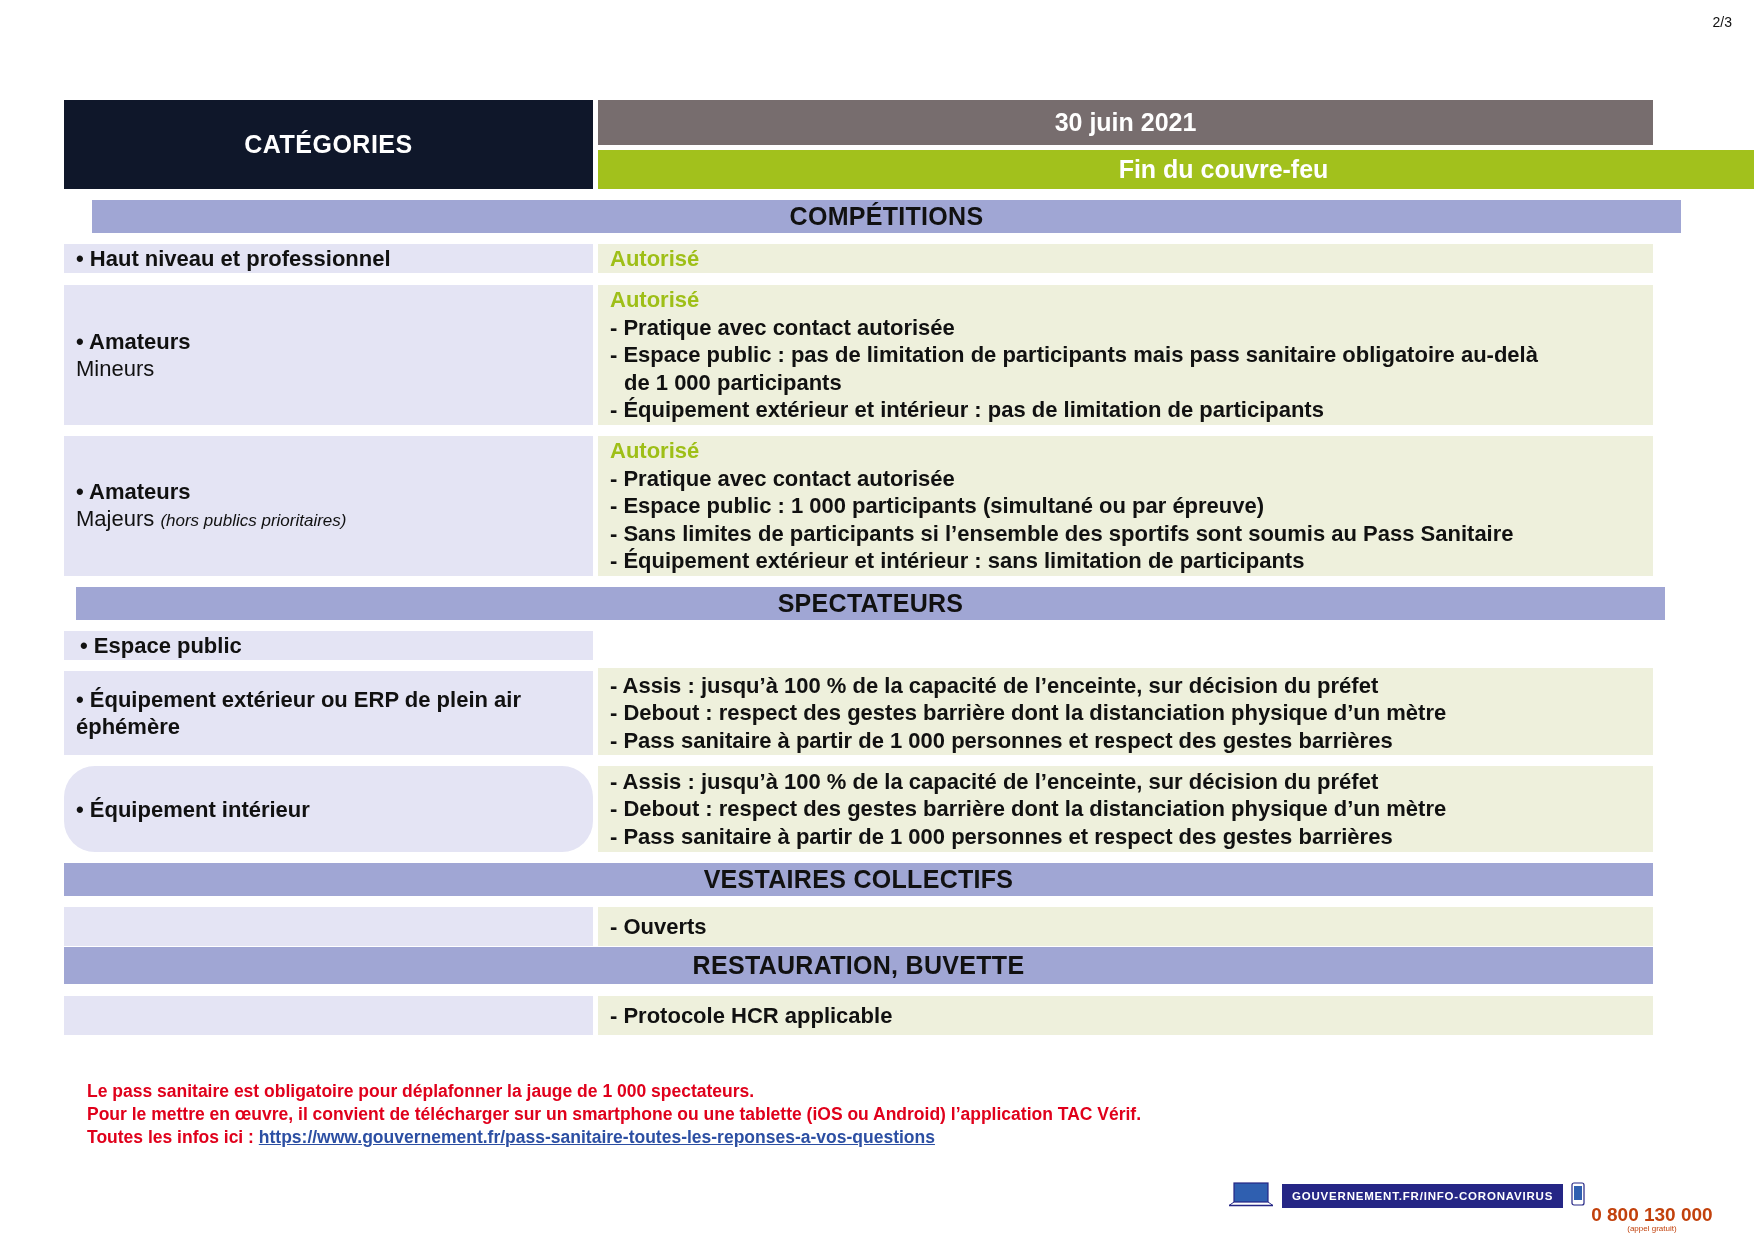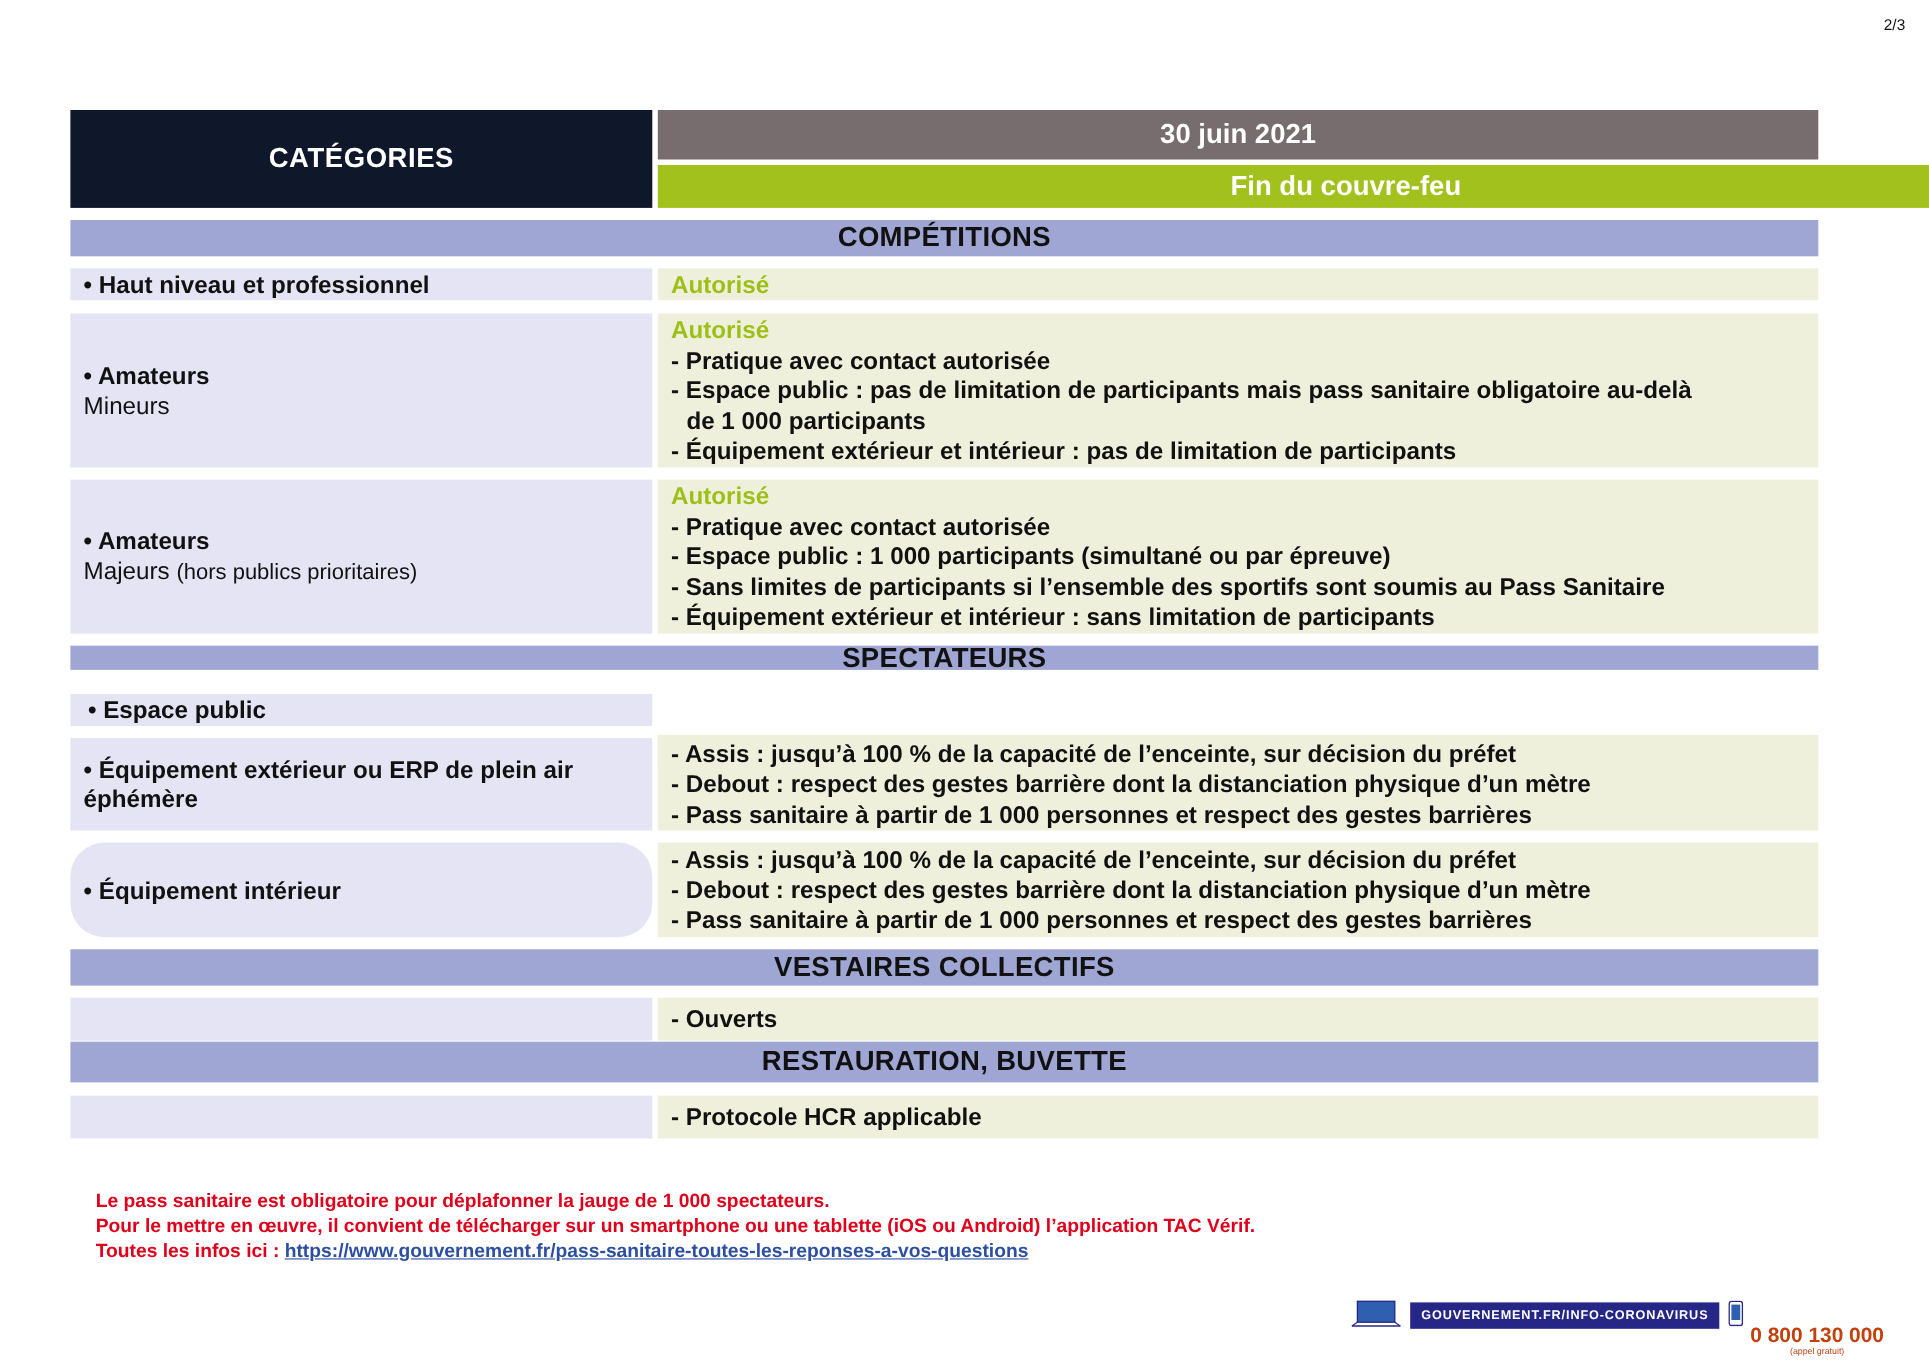--- a/index.html
+++ b/index.html
@@ -13,42 +13,42 @@
           font-weight: bold; font-size: 25px; letter-spacing: 0.3px; color: #111; }
   .hdr-cat { left: 64px; width: 529px; top: 100px; height: 89px; background: #0f172a; color: #fff;
              display: flex; align-items: center; justify-content: center; font-weight: bold; font-size: 25px; letter-spacing: 0.5px; }
   .hdr-date { left: 598px; width: 1055px; top: 100px; height: 45px; background: #776d6e; color: #fff;
               display: flex; align-items: center; justify-content: center; font-weight: bold; font-size: 25px; }
   .hdr-phase { left: 598px; width: 1251px; top: 150px; height: 39px; background: #a2c11c; color: #fff;
                display: flex; align-items: center; justify-content: center; font-weight: bold; font-size: 25px; }
   .cell-left { display: flex; flex-direction: column; justify-content: center; padding-left: 12px; font-size: 22px; line-height: 27px; }
   .cell-left .main { font-weight: bold; }
   .cell-left .sub { font-weight: normal; }
-  .cell-left .sub small { font-size: 20px; }
+  .cell-left .sub small { font-size: 17px; font-style: italic; }
   .cell-right { display: flex; flex-direction: column; justify-content: center; padding-left: 12px; font-size: 22px; line-height: 27.5px; font-weight: bold; }
   .green { color: #9ebf17; font-weight: bold; }
   .indent { padding-left: 14px; }
   .notes { position: absolute; left: 87px; top: 1080px; font-size: 17.5px; line-height: 23px; color: #e0001b; font-weight: bold; }
   .notes a { color: #2c4fa3; text-decoration: underline; }
   .footer { position: absolute; left: 1228px; top: 1180px; height: 32px; display: flex; align-items: center; }
   .gov-box { background: #252685; color: #fff; font-size: 11.5px; font-weight: bold; letter-spacing: 0.8px;
              padding: 0 10px; height: 24px; display: flex; align-items: center; margin-left: 8px; }
   .phone-num { color: #c2410c; font-weight: bold; font-size: 19px; line-height: 18px; text-align: center; margin-left: 6px; margin-top: 47px; }
   .phone-num small { display: block; font-size: 8px; font-weight: normal; line-height: 9px; }
 </style>
 </head>
 <body>
 
 <div class="page-num">2/3</div>
 
 <div class="abs hdr-cat">CATÉGORIES</div>
 <div class="abs hdr-date">30 juin 2021</div>
 <div class="abs hdr-phase">Fin du couvre-feu</div>
 
-<div class="abs band" style="top:200px;height:33px;">COMPÉTITIONS</div>
+<div class="abs band" style="top:200px;height:33px;margin-left:28px;">COMPÉTITIONS</div>
 
 <div class="abs left cell-left" style="top:244px;height:29px;">
   <span class="main">• Haut niveau et professionnel</span>
 </div>
 <div class="abs right cell-right" style="top:244px;height:29px;">
   <span class="green">Autorisé</span>
 </div>
 
 <div class="abs left cell-left" style="top:285px;height:140px;">
   <span class="main">• Amateurs</span>
@@ -67,21 +67,21 @@
   <span class="sub"><span>Majeurs</span> <small>(hors publics prioritaires)</small></span>
 </div>
 <div class="abs right cell-right" style="top:436px;height:140px;">
   <span class="green">Autorisé</span>
   <span>- Pratique avec contact autorisée</span>
   <span>- Espace public : 1 000 participants (simultané ou par épreuve)</span>
   <span>- Sans limites de participants si l’ensemble des sportifs sont soumis au Pass Sanitaire</span>
   <span>- Équipement extérieur et intérieur : sans limitation de participants</span>
 </div>
 
-<div class="abs band" style="top:587px;height:22px;">SPECTATEURS</div>
+<div class="abs band" style="top:587px;height:33px;margin-left:12px;">SPECTATEURS</div>
 
 <div class="abs left cell-left" style="top:631px;height:29px;padding-left:16px;">
   <span class="main">• Espace public</span>
 </div>
 <div class="abs right cell-right" style="top:631px;height:29px;margin-top:37px;">
   <span>- Respect des gestes barrières</span>
 </div>
 
 <div class="abs left cell-left" style="top:671px;height:84px;">
   <span class="main">• Équipement extérieur ou ERP de plein air</span>

